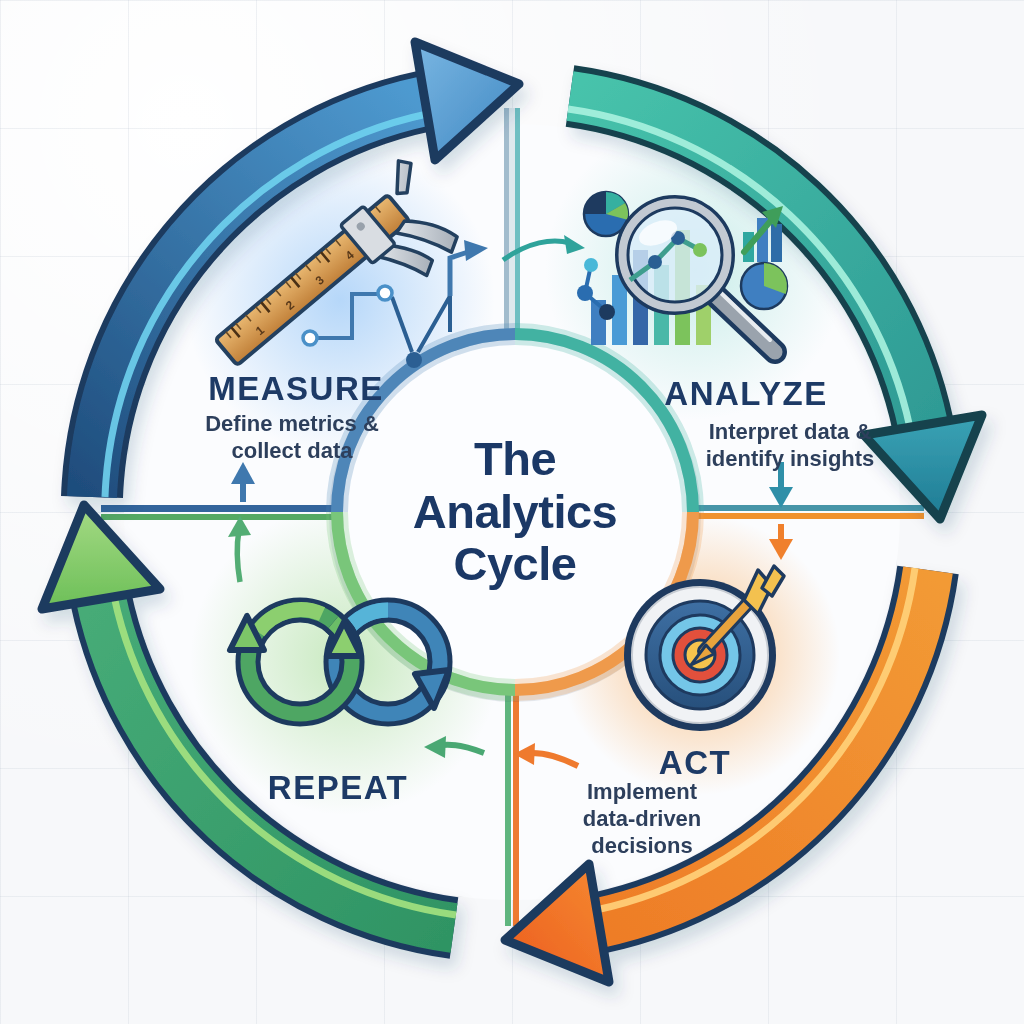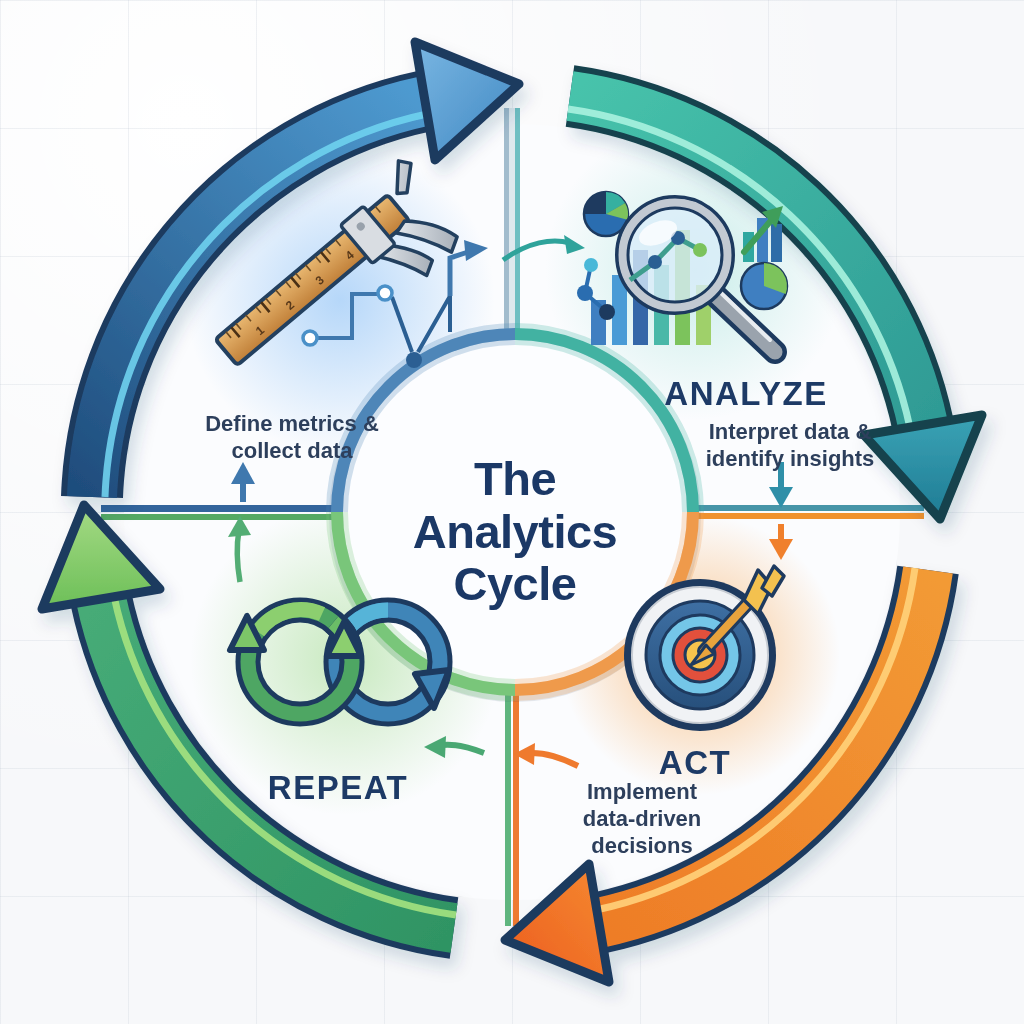--- a/index.html
+++ b/index.html
@@ -8,21 +8,21 @@
     font-family:"Liberation Sans","DejaVu Sans",sans-serif;
     background-color:#f7f8fa;
     background-image:
       linear-gradient(rgba(185,195,208,0.22) 1px, transparent 1px),
       linear-gradient(90deg, rgba(185,195,208,0.22) 1px, transparent 1px),
       radial-gradient(circle at 18% 12%, #ffffff 0%, rgba(255,255,255,0) 55%);
     background-size:128px 128px,128px 128px,100% 100%;
   }
   svg{position:absolute;left:0;top:0;}
   .txt{position:absolute;transform:translate(-50%,-50%);text-align:center;}
-  .center-title{width:280px;font-size:47px;font-weight:bold;color:#1b3866;line-height:1.12;letter-spacing:-0.5px;margin-top:20px;}
+  .center-title{width:280px;font-size:47px;font-weight:bold;color:#1b3866;line-height:1.12;letter-spacing:-0.5px;}
   .q-label{font-size:33px;font-weight:bold;color:#1d3a66;letter-spacing:1.5px;white-space:nowrap;}
   .q-desc{font-size:22px;font-weight:bold;color:#2d3f5c;line-height:1.22;margin-left:26px;}
   .w-measure{width:184px;} .w-analyze{width:214px;} .w-act{width:152px;} .w-repeat{width:212px;}
 </style>
 </head>
 <body>
 
 <div class="canvas">
 
 <svg width="1024" height="1024" viewBox="0 0 1024 1024">
@@ -286,20 +286,21 @@
     <path d="M333.4,622.2 A52,52 0 0 1 350.2,648.5" stroke="#1d3a5f" stroke-width="25"></path>
     <path d="M333.4,622.2 A52,52 0 0 1 350.2,648.5" stroke="#6bbd67" stroke-width="15"></path>
     <polygon points="247,616 230,650 264,650" fill="#7cc668" stroke="#1d3a5f" stroke-width="6" stroke-linejoin="round"></polygon>
     <polygon points="344,622 327,656 361,656" fill="#8ccf6f" stroke="#1d3a5f" stroke-width="6" stroke-linejoin="round"></polygon>
     <polygon points="434,708 415,674 449,670" fill="#3f85b8" stroke="#1d3a5f" stroke-width="6" stroke-linejoin="round"></polygon>
   </g>
 </svg>
 
 <div class="txt center-title" style="left:515px;top:512px;">The Analytics Cycle</div>
 
+<div class="txt q-label" style="left:296px;top:389px;">MEASURE</div>
 <div class="txt q-desc w-measure" style="left:266px;top:438px;">Define metrics &amp; collect data</div>
 
 <div class="txt q-label" style="left:746px;top:394px;">ANALYZE</div>
 <div class="txt q-desc w-analyze" style="left:764px;top:446px;">Interpret data &amp; identify insights</div>
 
 <div class="txt q-label" style="left:695px;top:763px;">ACT</div>
 <div class="txt q-desc w-act" style="left:616px;top:819px;">Implement data-driven decisions</div>
 
 <div class="txt q-label" style="left:338px;top:763px;margin-top:25px;">REPEAT</div>
 

